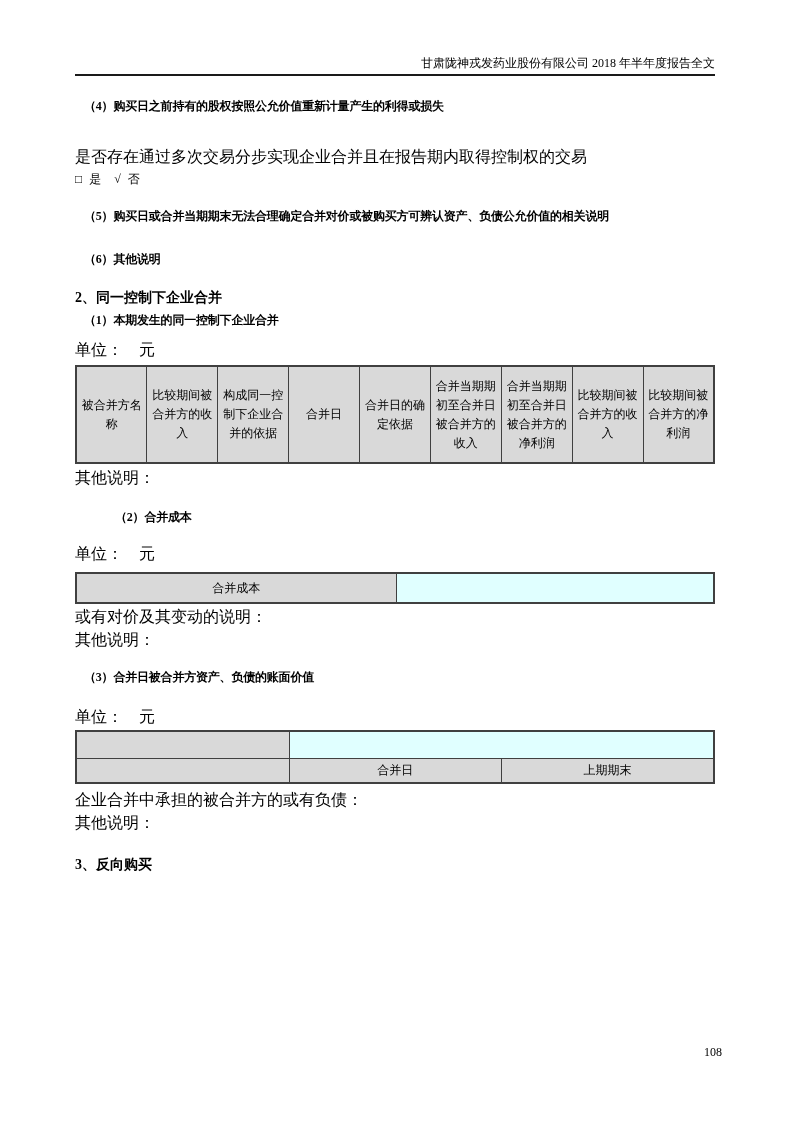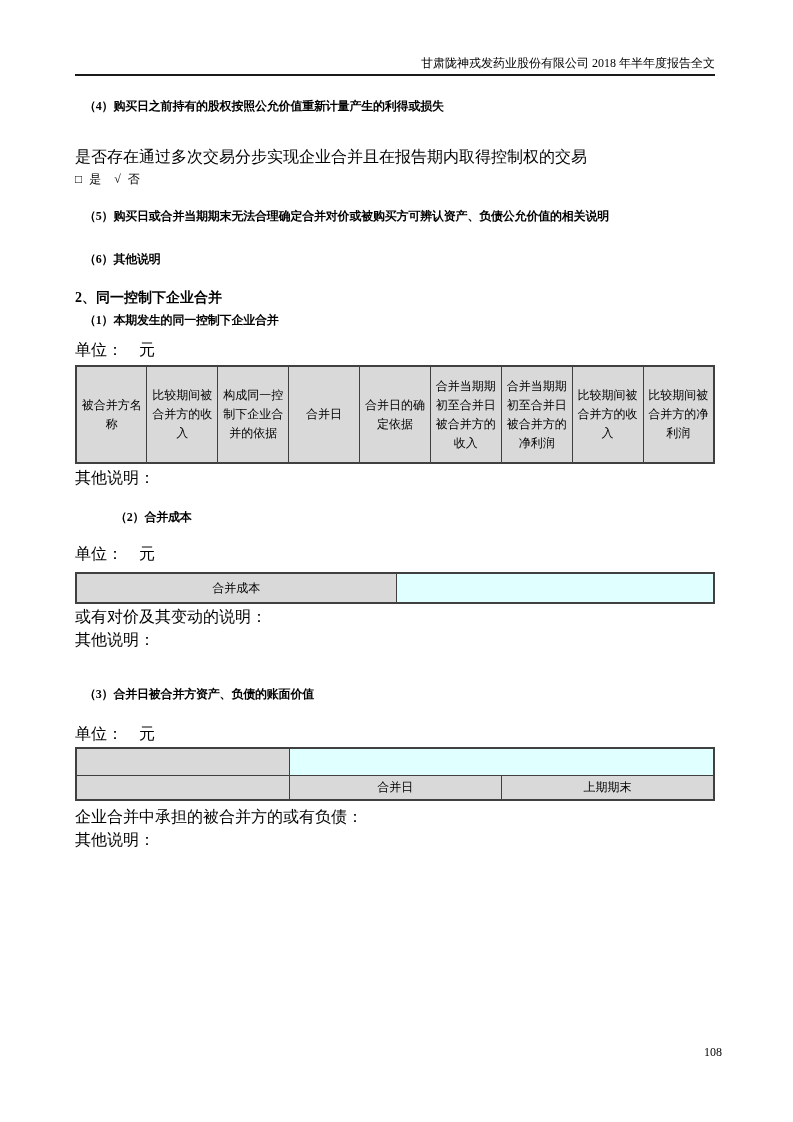--- a/index.html
+++ b/index.html
@@ -96,21 +96,21 @@
   .mt-s5       { margin-top: 19px; }
   .mt-s6       { margin-top: 23px; }
   .mt-h2       { margin-top: 19px; }
   .mt-s21      { margin-top: 2px; }
   .mt-unit1    { margin-top: 13px; }
   .mt-note1    { margin-top: 6px; }
   .mt-s22      { margin-top: 21px; margin-left: 40px; }
   .mt-unit2    { margin-top: 20px; }
   .mt-note2a   { margin-top: 5px; }
   .mt-note2b   { margin-top: 7px; }
-  .mt-s23      { margin-top: 36px; }
+  .mt-s23      { margin-top: 19px; }
   .mt-unit3    { margin-top: 23px; }
   .mt-note3a   { margin-top: 8px; }
   .mt-note3b   { margin-top: 7px; }
   .mt-h3       { margin-top: 24px; }
   .mt-para     { margin-top: 14px; }
 
   .page-number {
     position: absolute;
     right: 71px;
     bottom: 62px;
@@ -197,18 +197,19 @@
         <td class="cell-head c1"></td>
         <td class="cell-head c2">合并日</td>
         <td class="cell-head c3">上期期末</td>
       </tr>
     </tbody>
       </table>
 
     <div class="body-text mt-note3a">企业合并中承担的被合并方的或有负债：</div>
     <div class="body-text mt-note3b">其他说明：</div>
 
+    <div class="h-num mt-h3">3、反向购买</div>
 
 
   </div>
 
   <div class="page-number">108</div>
 </div>
 
 </body></html>

